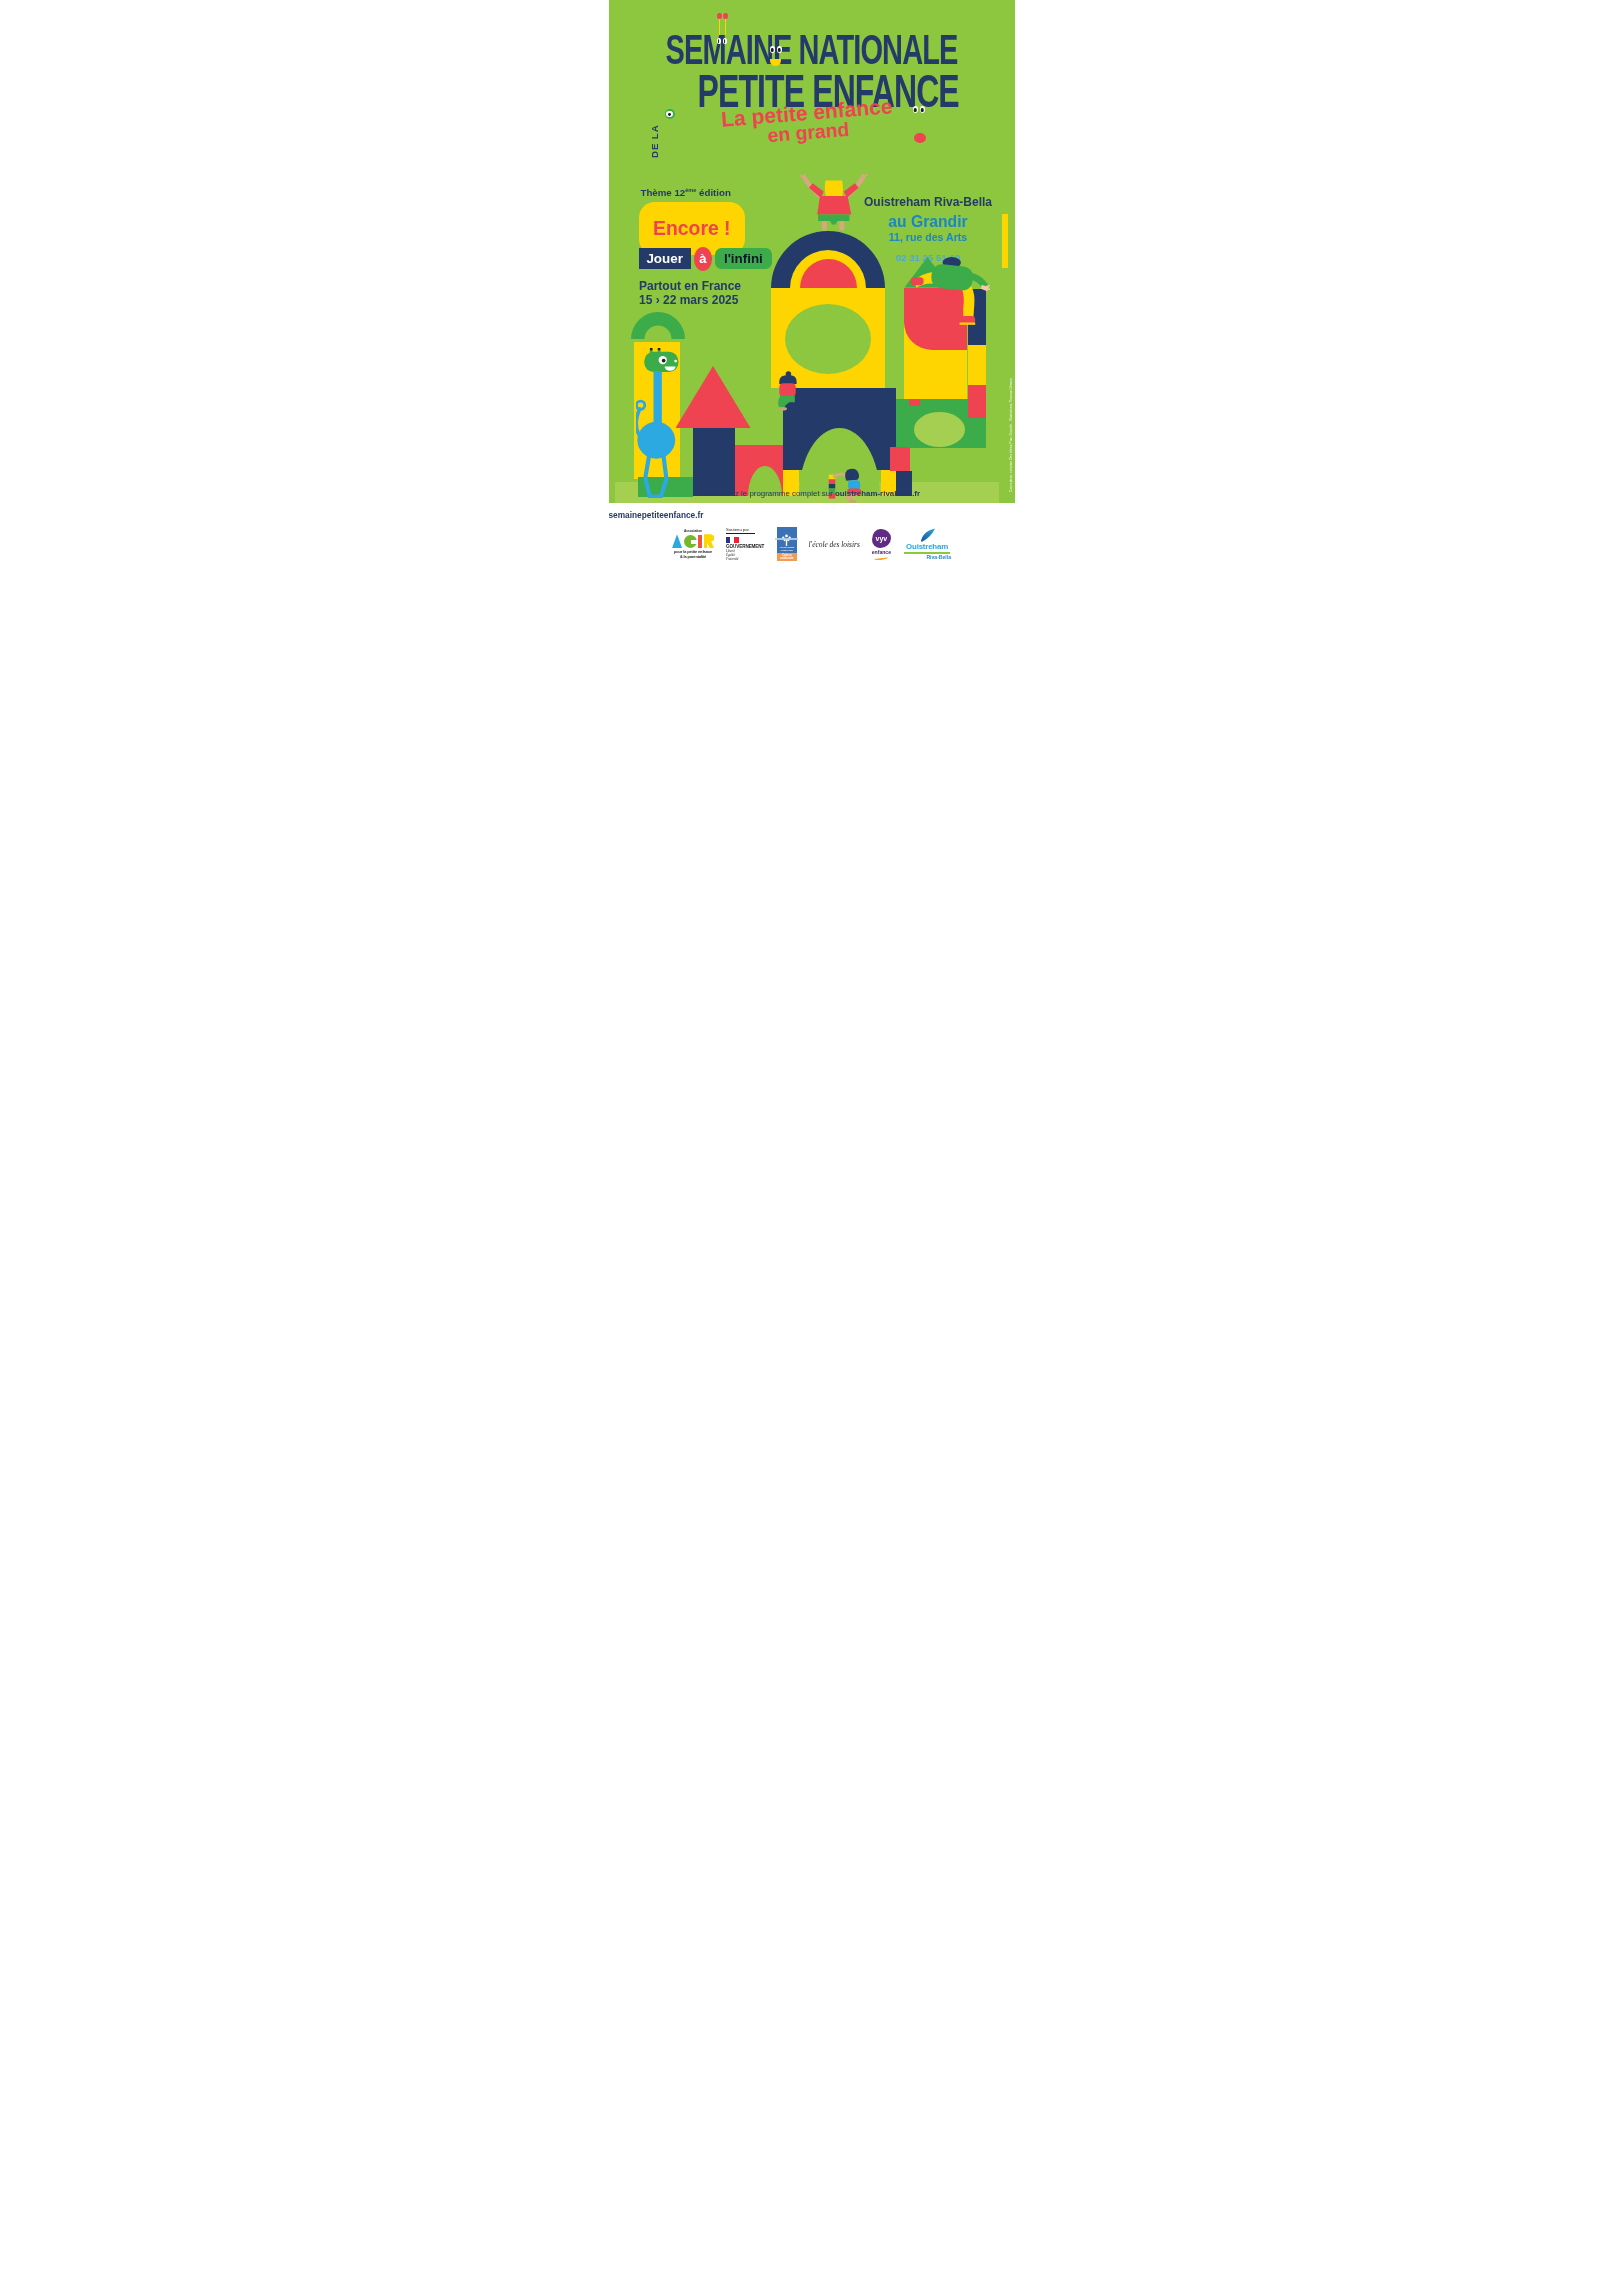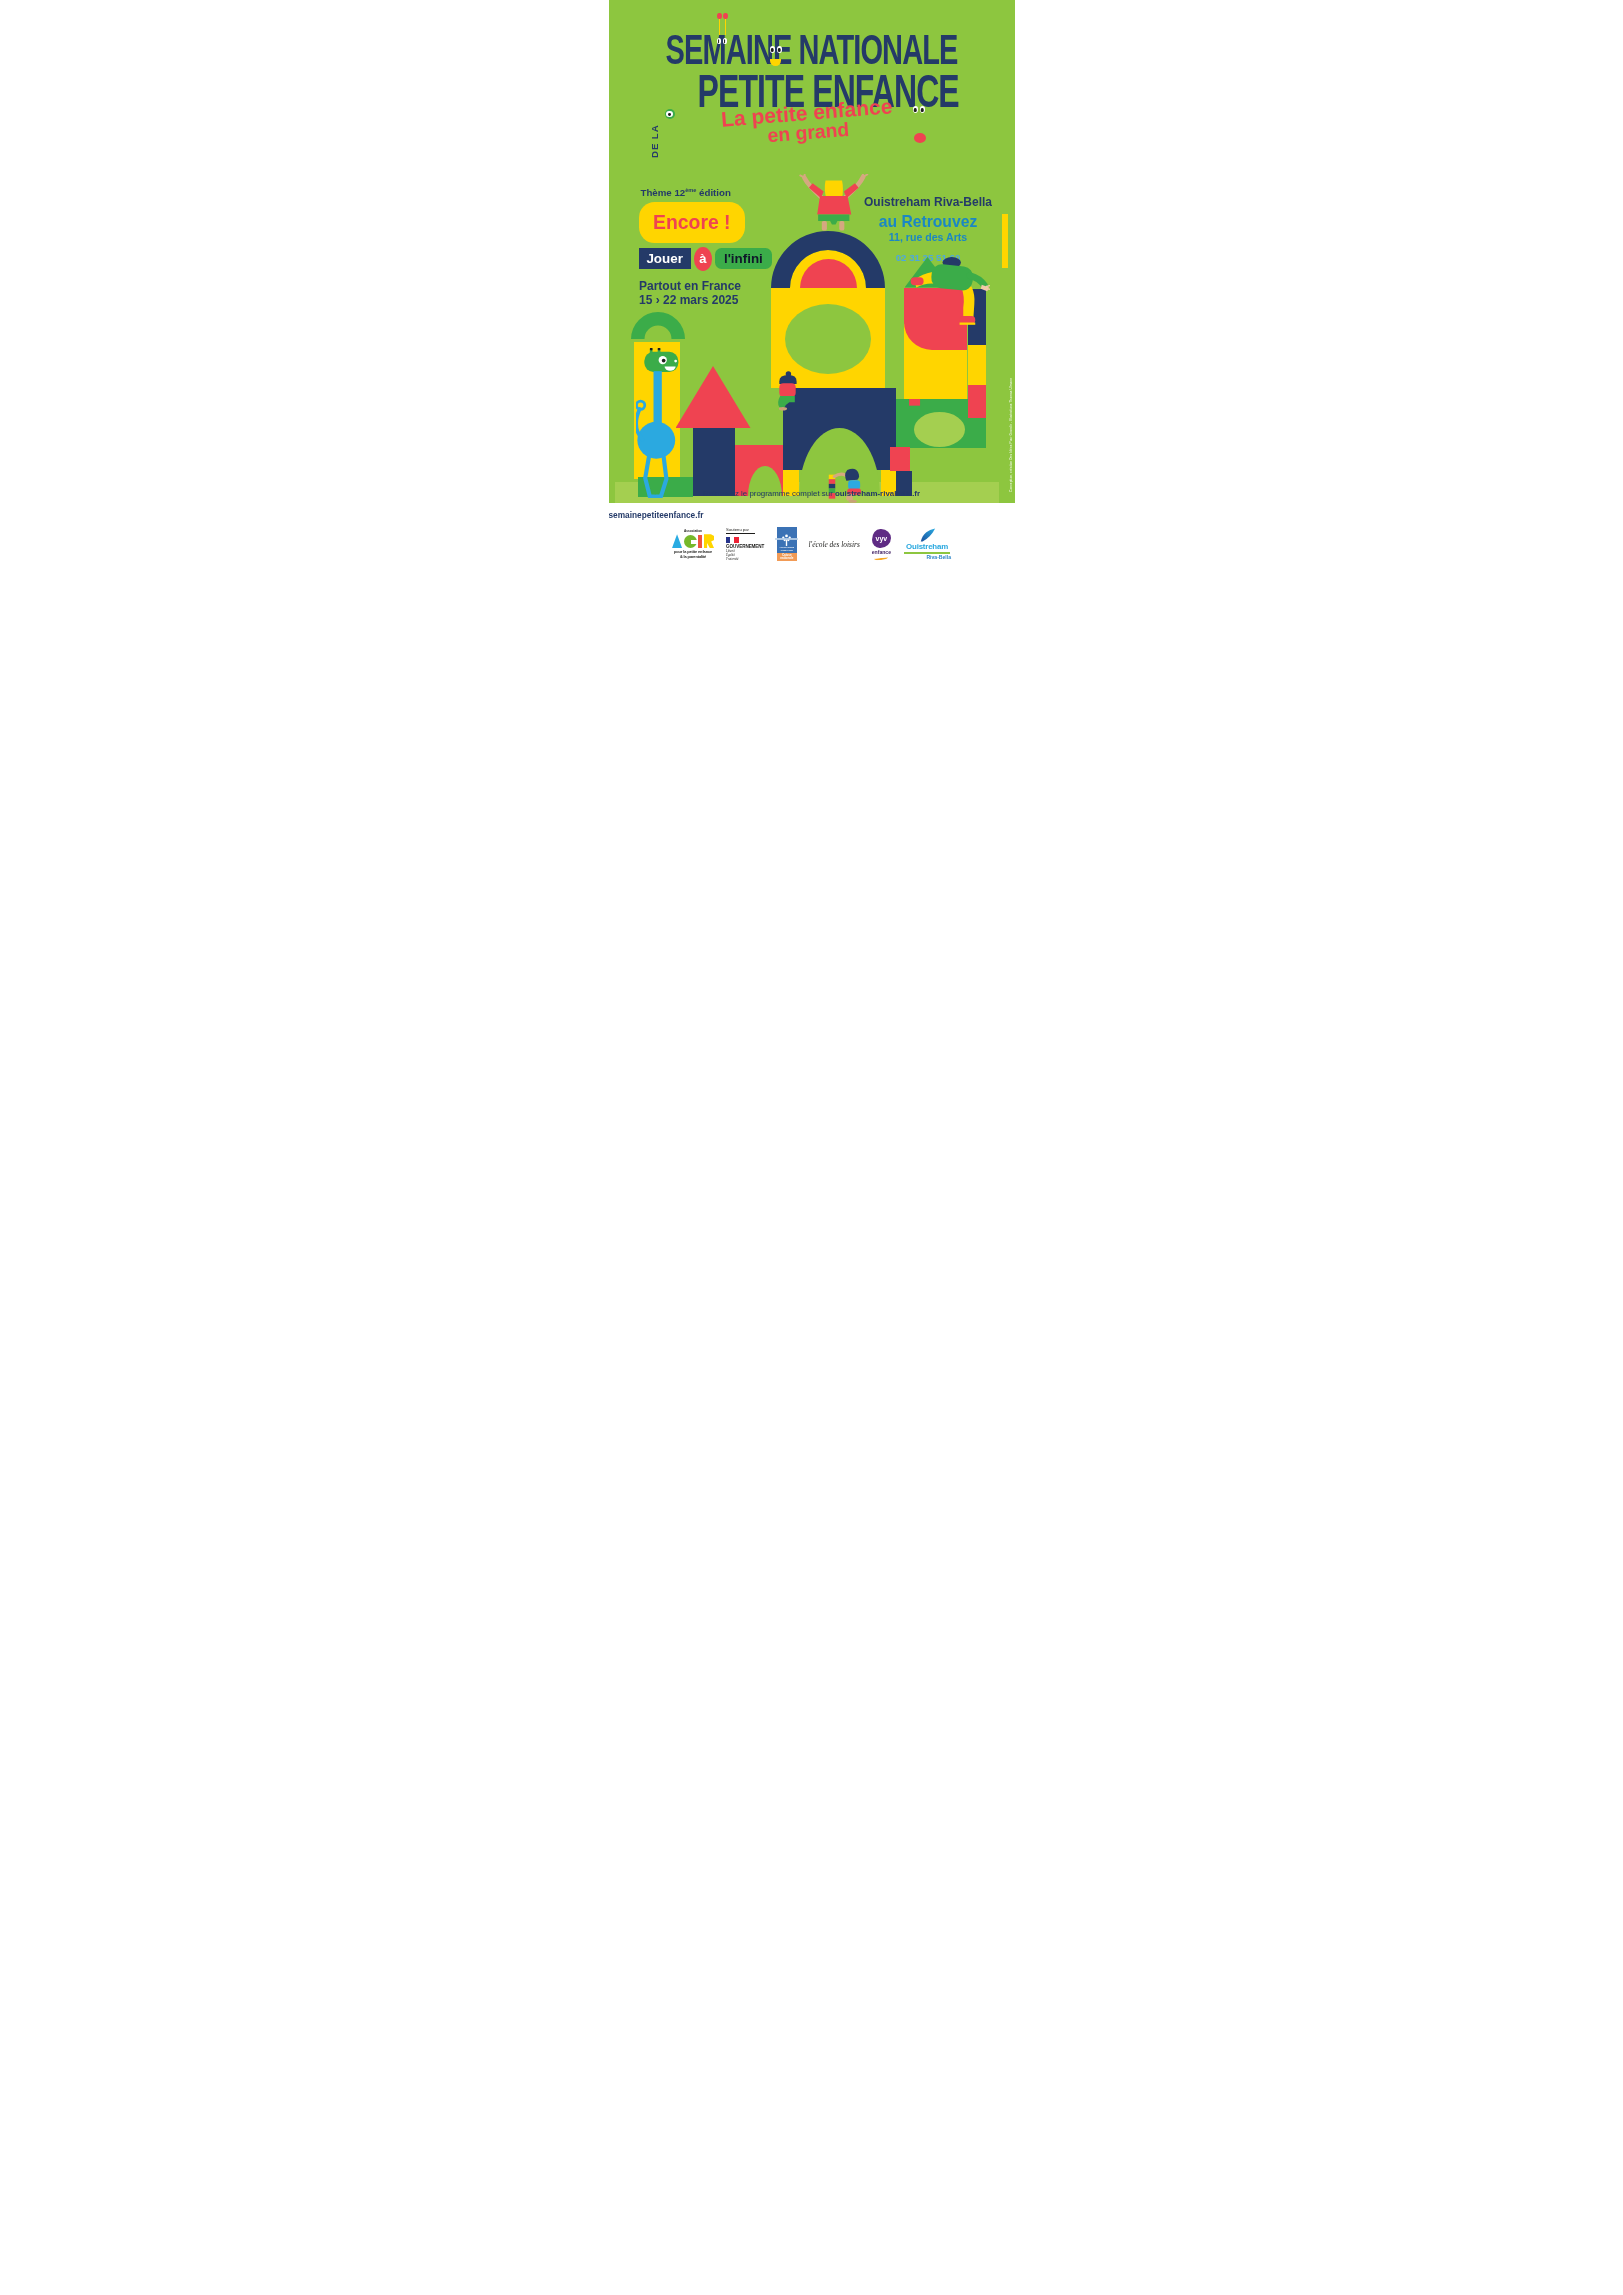--- a/index.html
+++ b/index.html
@@ -37,21 +37,21 @@
   .frog-mouth{position:absolute;background:var(--yellow);border-radius:0 0 10.2px 10.2px}
   .c-mouth{position:absolute;background:var(--red);border-radius:50%}
   .p-eye{position:absolute;width:10.2px;height:10.2px;border-radius:50%;background:var(--green)}
   .p-eye::before{content:"";position:absolute;inset:1.9px;background:#fff;border-radius:50%}
   .p-eye::after{content:"";position:absolute;inset:3.7px;background:#1d1d1b;border-radius:50%}
 
   
   .theme{position:absolute;left:32px;top:187px;color:var(--navy);font-weight:800;font-size:9.7px}
   .theme sup{font-size:5.6px}
   .encore{position:absolute;left:30.5px;top:202px;background:var(--yellow);border-radius:15.7px;
-    padding:9px 14px;color:var(--red);font-weight:900;font-size:19.4px}
+    padding:15px 14px;color:var(--red);font-weight:900;font-size:19.4px}
   .jouer-row{position:absolute;left:30px;top:247px;display:flex;align-items:center;gap:3.2px}
   .jouer{background:var(--navy);color:#fff;font-weight:900;font-size:13.4px;padding:3.2px 7.9px}
   .a-circle{background:var(--red);color:#fff;font-weight:900;font-size:13px;width:18px;height:23.6px;
     border-radius:50%;display:flex;align-items:center;justify-content:center}
   .infini{background:var(--green);color:#0f172a;font-weight:900;font-size:13.4px;padding:3.2px 8.8px;border-radius:6.5px}
   .partout{position:absolute;left:30.5px;top:279px;color:var(--navy);font-weight:800;font-size:12px;line-height:1.2}
 
   
   .city{position:absolute;left:236px;top:195px;width:167px;text-align:center;color:var(--navy);
     font-weight:800;font-size:12px}
@@ -151,21 +151,21 @@
       <span class="jouer">Jouer</span>
       <span class="a-circle">à</span>
       <span class="infini">l'infini</span>
     </div>
     <div class="partout">
       <div>Partout en France</div>
       <div>15 › 22 mars 2025</div>
     </div>
 
     <div class="city">Ouistreham Riva-Bella</div>
-    <div class="pavillon">au Retrouvez</div>
+    <div class="pavillon">au Grandir</div>
     <div class="address">11, rue des Arts</div>
     <div class="phone">02 31 25 51 60</div>
     <div class="ybar"></div>
 
     <div class="abs" style="left:6.5px;top:482px;width:384px;height:21px;background:var(--bg2)"></div>
 
     <svg class="abs" style="left:22px;top:312px" width="54" height="27" viewBox="0 0 116 58">
       <path d="M0,58 A58,58 0 0 1 116,58 L87,58 A29,29 0 0 0 29,58 Z" fill="var(--green)"></path>
     </svg>
     <div class="abs" style="left:25.4px;top:342px;width:46px;height:137px;background:var(--yellow)"></div>

